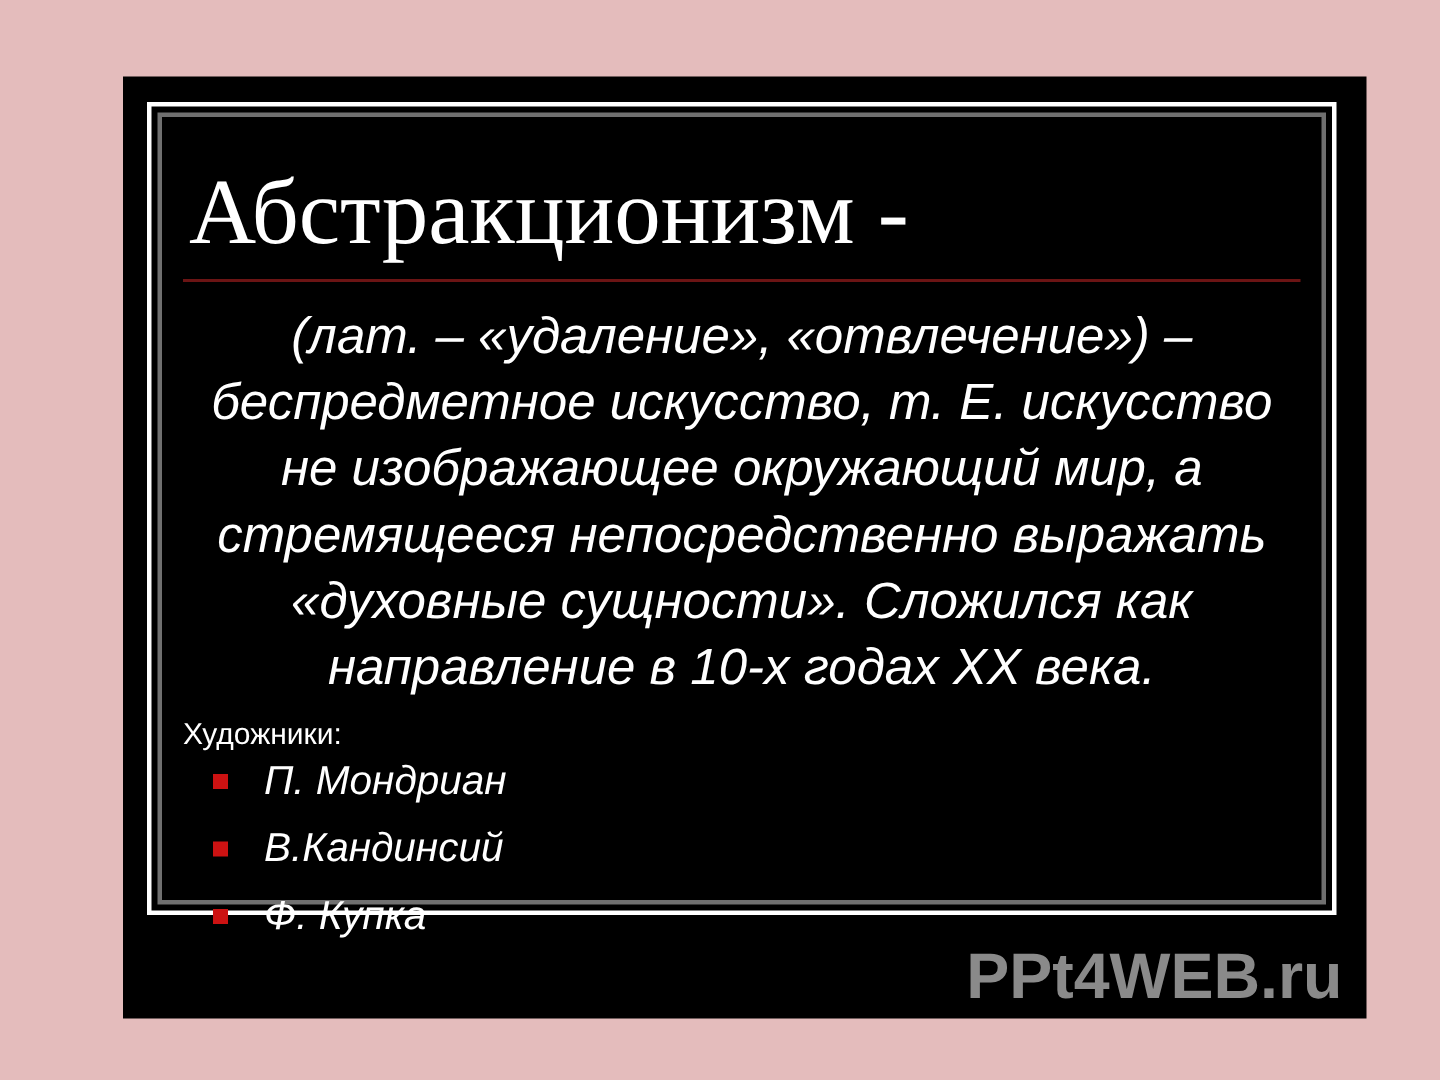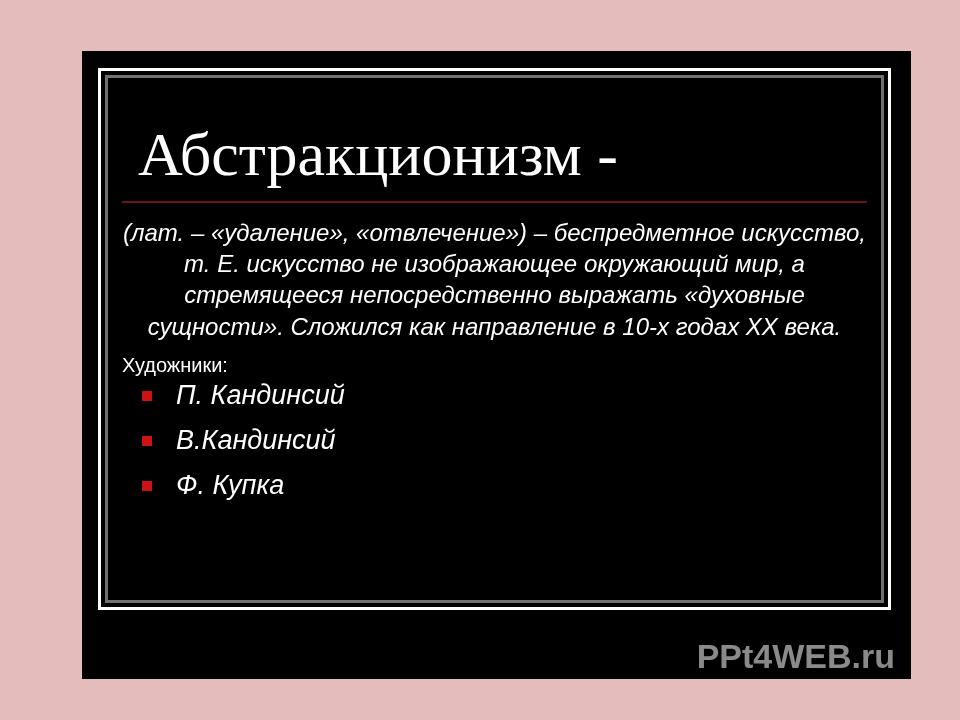--- a/index.html
+++ b/index.html
@@ -64,34 +64,34 @@
     height: 510px;
   }
 
   #title {
     color: #ffffff;
     font-family: "Liberation Serif", serif;
     font-size: 62px;
     line-height: 1.0;
     font-weight: normal;
     letter-spacing: 0px;
-    margin: 16px;
+    margin: 4px;
     padding: 23px 0 0 8px;
     white-space: nowrap;
   }
 
   #title-rule {
     height: 0;
     border-top: 2px solid #6b1414;
     margin: 13px 8px 0 8px;
   }
 
   #definition {
     color: #ffffff;
-    font-size: 24px;
+    font-size: 34px;
     font-style: italic;
     line-height: 1.30;
     text-align: center;
     margin: 14px 6px 0 6px;
   }
 
   #artists-label {
     color: #ffffff;
     font-size: 20px;
     font-style: normal;
@@ -121,21 +121,21 @@
     height: 10px;
     background: #cc1212;
   }
 
   
   #watermark {
     position: absolute;
     right: 16px;
     bottom: 6px;
     color: #8a8a8a;
-    font-size: 34px;
+    font-size: 43px;
     font-weight: bold;
     letter-spacing: 0px;
     line-height: 1.0;
   }
 </style>
 </head>
 <body>
 
 <div id="canvas">
 
@@ -150,21 +150,21 @@
 
       <div id="title-rule"></div>
 
       <p id="definition">(лат. – «удаление», «отвлечение») – беспредметное искусство, т. Е. искусство не изображающее окружающий мир, а стремящееся непосредственно выражать «духовные сущности». Сложился как направление в 10-х годах XX века.</p>
 
       <div id="artists-label">Художники:</div>
 
       <ul id="artists-list">
         <li>
           <span class="bullet"></span>
-          <span>П. Кандинсий</span>
+          <span>П. Мондриан</span>
         </li>
         <li>
           <span class="bullet"></span>
           <span>В.Кандинсий</span>
         </li>
         <li>
           <span class="bullet"></span>
           <span>Ф. Купка</span>
         </li>
       </ul>

